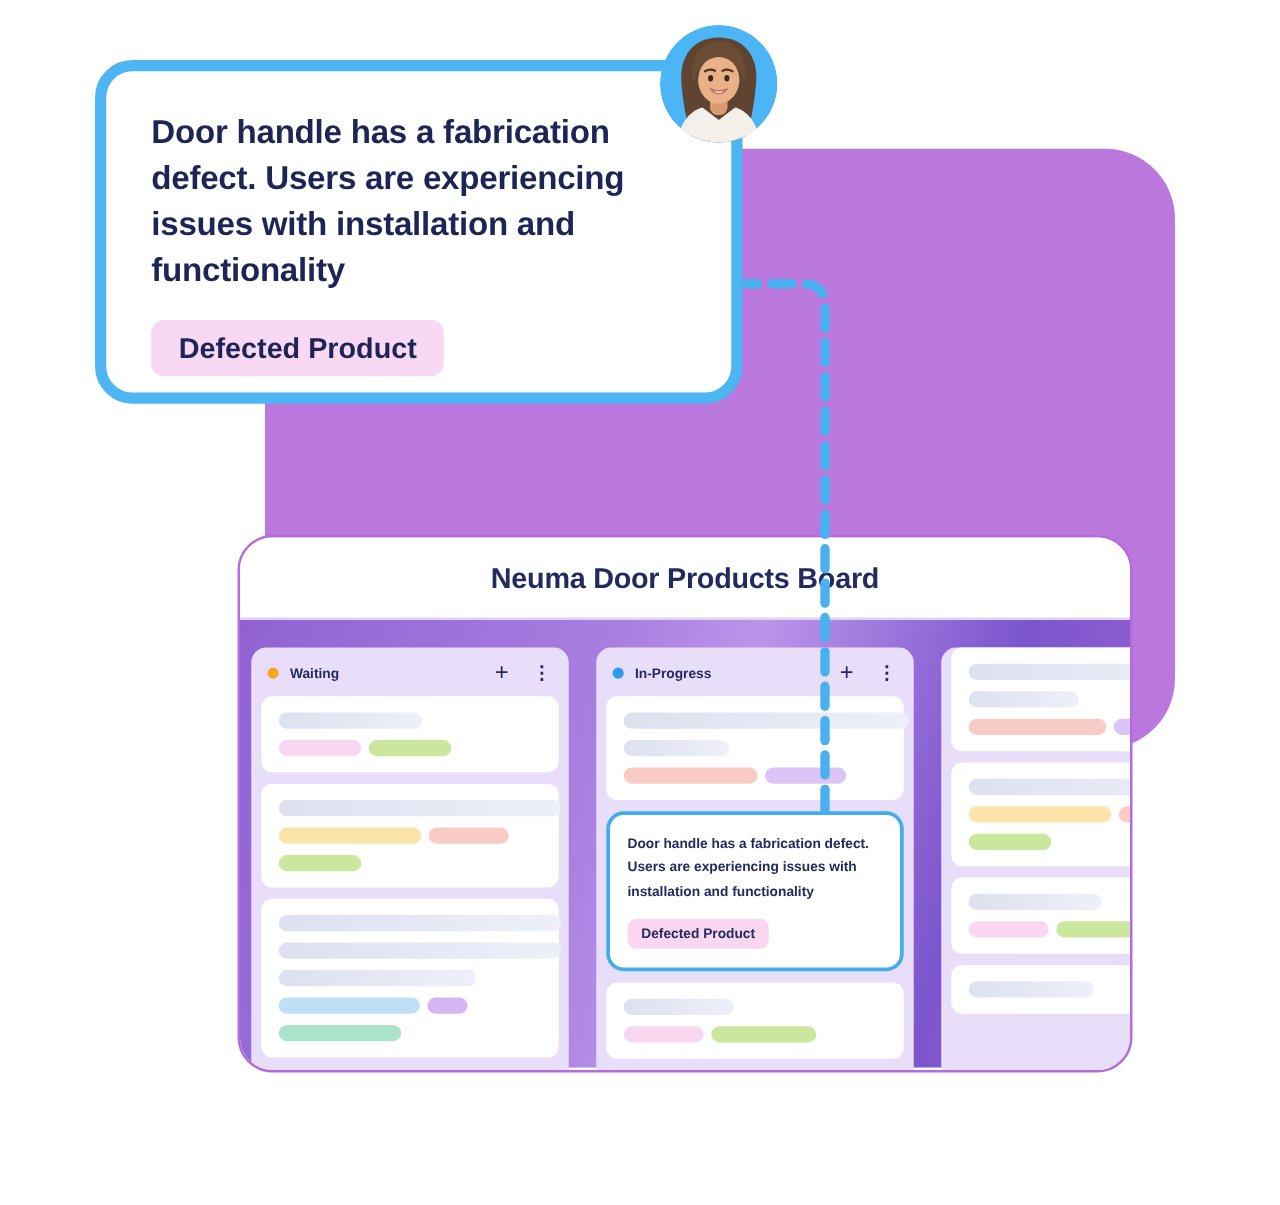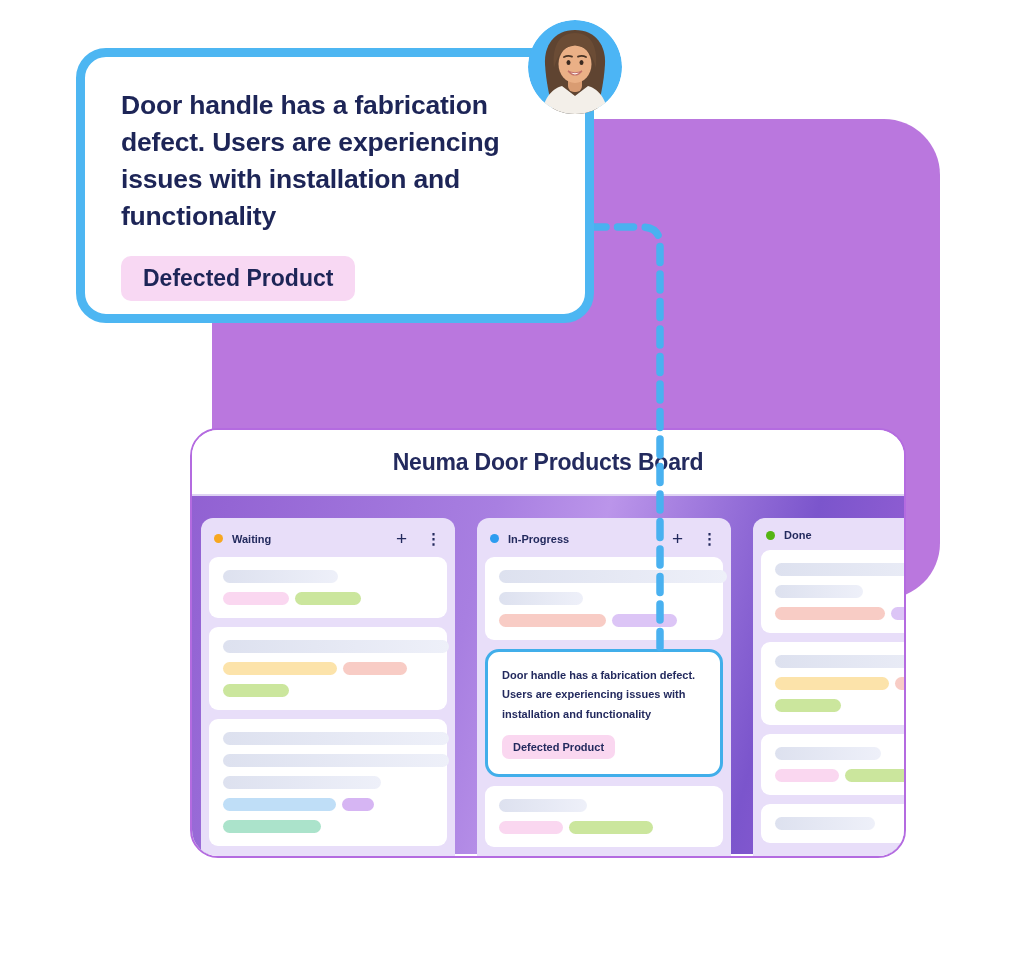--- a/index.html
+++ b/index.html
@@ -179,24 +179,20 @@
                 <div class="bar gray" style="width: 88px;"></div>
               </div>
               <div class="krow">
                 <div class="bar pink" style="width: 64px; background: rgb(250, 215, 240);"></div>
                 <div class="bar green" style="width: 84px; background: rgb(203, 230, 157);"></div>
               </div>
             </div>
           </div>
         </div>
         <div class="kcol">
-          <div class="kcol-header">
-            <div class="kdot" style="background: rgb(85, 181, 19);"></div>
-            <div class="kcol-name">Done</div>
-          </div>
           <div class="kcards">
             <div class="kcard">
               <div class="krow">
                 <div class="bar gray" style="width: 195px;"></div>
               </div>
               <div class="krow">
                 <div class="bar gray" style="width: 88px;"></div>
               </div>
               <div class="krow">
                 <div class="bar salmon" style="width: 110px; background: rgb(248, 204, 197);"></div>

